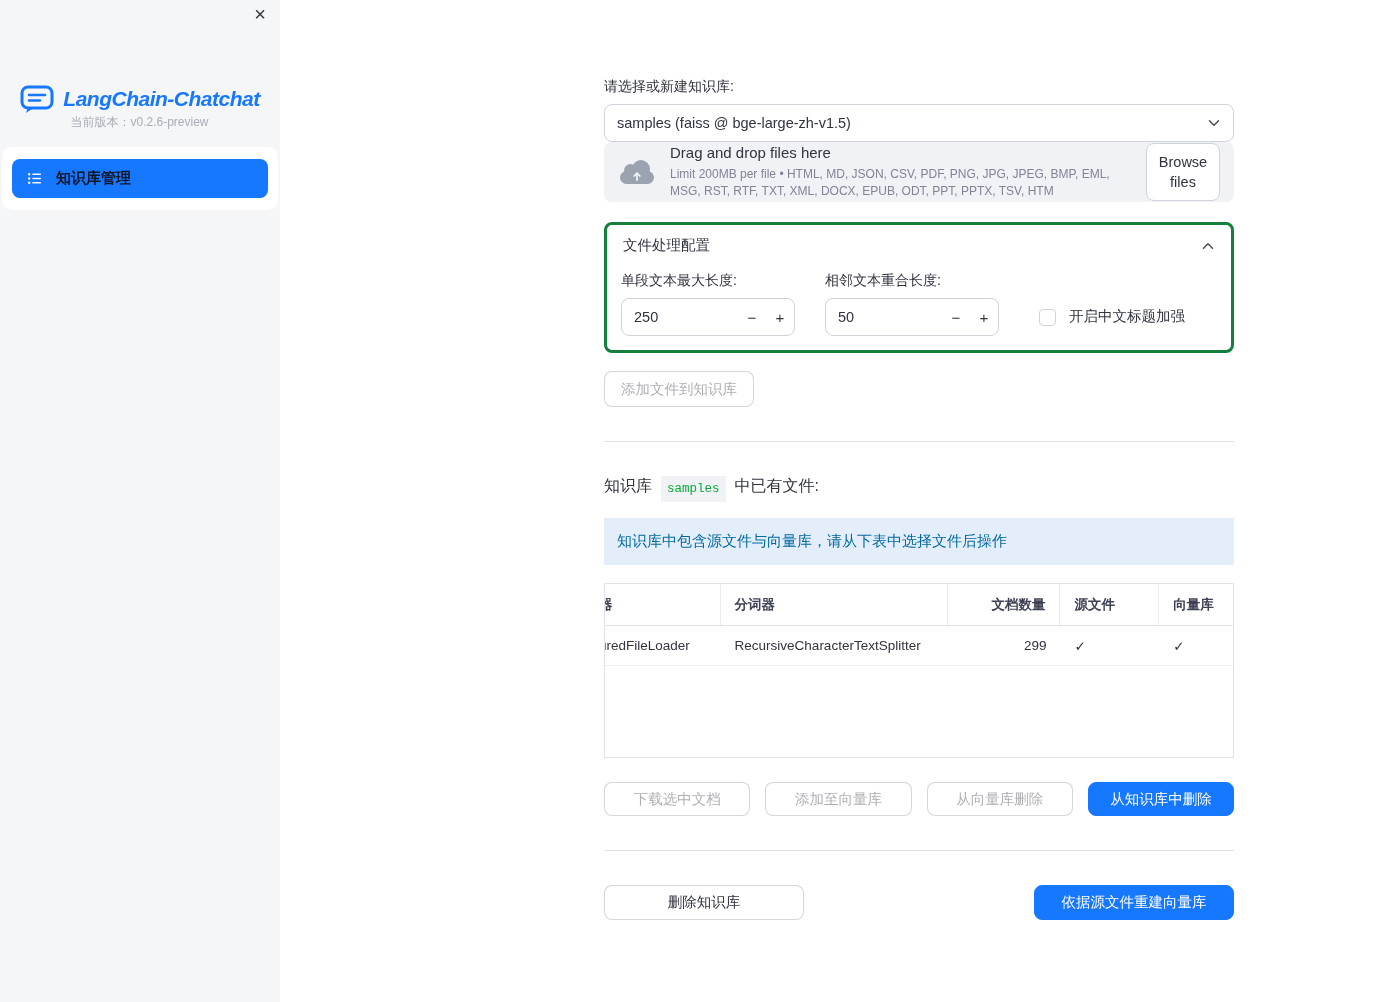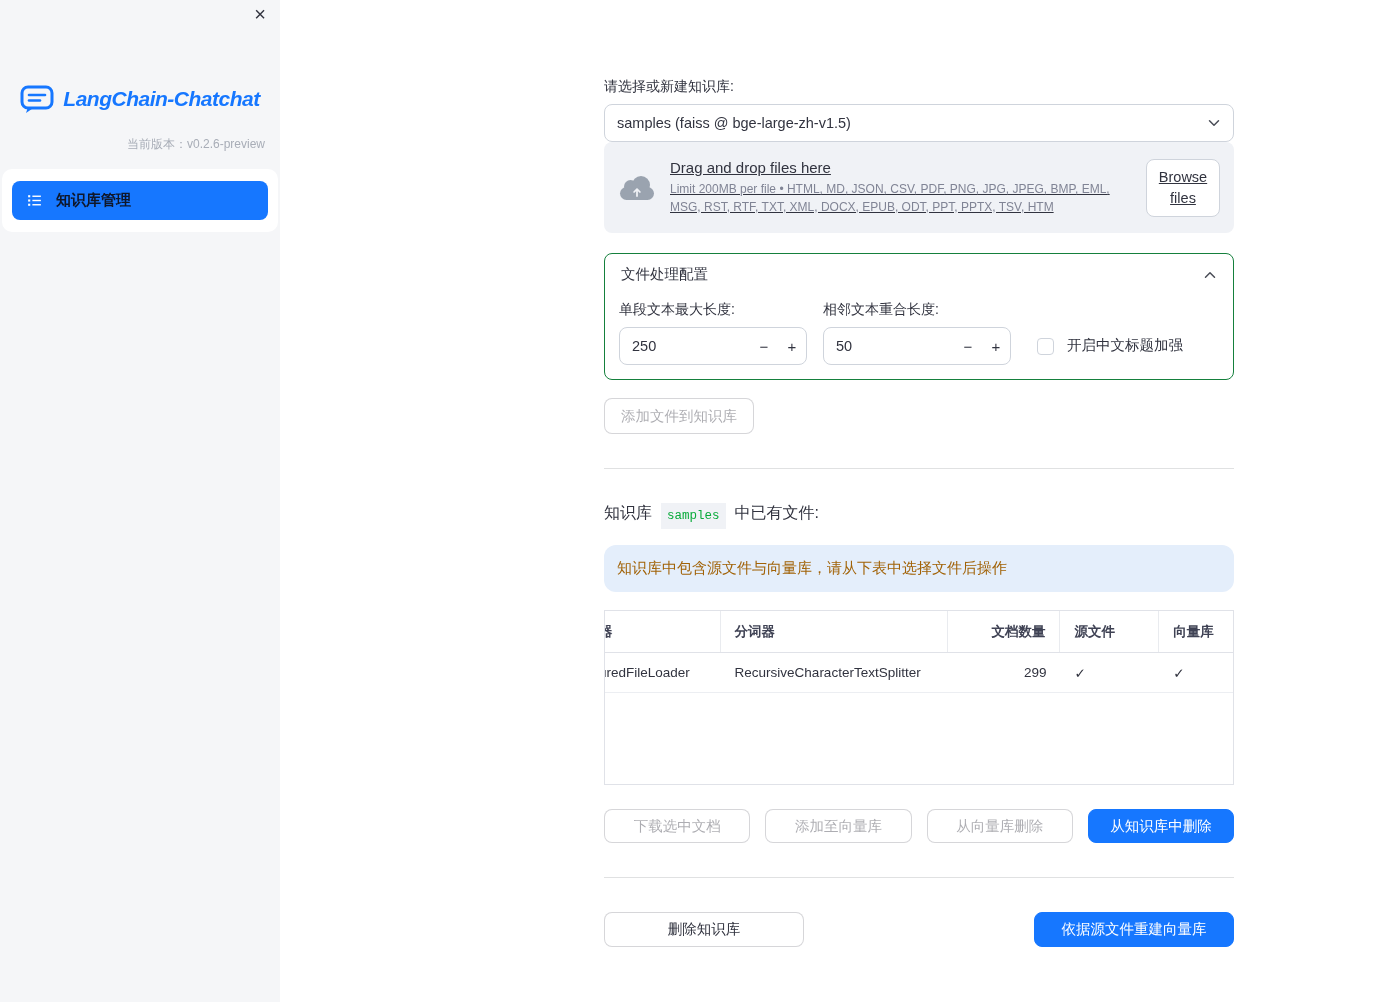--- a/index.html
+++ b/index.html
@@ -7,76 +7,76 @@
   body {
     font-family:"Liberation Sans","DejaVu Sans",sans-serif;
     background:#ffffff; color:#31333f; display:flex; overflow:hidden;
   }
 
   
   .sidebar { flex:0 0 280px; width:280px; height:100%; background:#f5f6f8; position:relative; padding:0 14px; }
   .close-btn { position:absolute; top:4px; right:14px; font-size:20px; line-height:1; color:#31333f; background:none; border:none; cursor:pointer; }
   .logo-row { display:flex; align-items:center; justify-content:center; gap:9px; margin-top:84px; }
   .logo-text { color:#1677ff; font-size:21px; font-weight:bold; font-style:italic; letter-spacing:-0.5px; white-space:nowrap; }
-  .version { text-align:right; color:#a8adb7; font-size:12px; margin-top:22px; padding-right:1px; }
+  .version { text-align:center; color:#a8adb7; font-size:12px; padding-right:1px; }
   .menu-card { background:#ffffff; border-radius:10px; margin:16px -12px 0 -12px; padding:12px 10px; display:flex; flex-direction:column; gap:8px; }
   .menu-item { display:flex; align-items:center; gap:13px; padding:10px 14px; border-radius:8px; font-size:15px; color:#31333f; cursor:pointer; }
   .menu-item.selected { background:#1677ff; color:#0f172a; font-weight:bold; }
   .menu-item svg { flex:0 0 auto; }
 
   
   .main { flex:1; height:100%; background:#ffffff; padding:78px 0 0 324px; }
   .content { width:630px; }
 
   .w-label { font-size:14px; color:#31333f; margin-bottom:8px; }
 
   .selectbox { height:38px; background:#ffffff; border:1px solid #cfd4dc; border-radius:8px;
     display:flex; align-items:center; justify-content:space-between; padding:0 10px 0 12px;
     font-size:14.5px; cursor:pointer; }
 
   .upload-label { margin-top:18px; }
-  .dropzone { background:#f0f2f6; border-radius:8px; height:91px; padding:0 14px 0 16px;
-    display:flex; align-items:center; gap:16px;text-decoration:underline; }
+  .dropzone { background:#f0f2f6; border-radius:8px; height:60px; padding:0 14px 0 16px;
+    display:flex; align-items:center; gap:16px; }
   .cloud { position:relative; width:34px; height:28px; flex:0 0 auto; }
   .cloud .base { position:absolute; bottom:2px; left:0; width:34px; height:13px; background:#9aa3af; border-radius:7px; }
   .cloud .puff1 { position:absolute; bottom:9px; left:4px; width:13px; height:13px; border-radius:50%; background:#9aa3af; }
   .cloud .puff2 { position:absolute; bottom:8px; left:12px; width:18px; height:18px; border-radius:50%; background:#9aa3af; }
   .cloud svg { position:absolute; bottom:3px; left:50%; transform:translateX(-50%); }
   .drop-texts { flex:1; min-width:0; }
   .drop-main { font-size:15px; color:#31333f; margin-bottom:5px; }
   .drop-sub { font-size:12px; color:#808495; line-height:1.45; }
   .browse-btn { flex:0 0 auto; width:74px; height:58px; background:#ffffff; border:1px solid #cfd4dc; border-radius:8px;
     font-size:14.5px; color:#31333f; cursor:pointer; font-family:inherit; line-height:1.4; padding:4px; }
 
-  .expander { border:1px solid #15803d; border-radius:8px; margin-top:20px; }
+  .expander { border:3px solid #15803d; border-radius:8px; margin-top:20px; }
   .exp-header { display:flex; align-items:center; justify-content:space-between; padding:11px 14px 9px 16px; font-size:14.5px; cursor:pointer; }
   .exp-body { display:flex; align-items:flex-end; padding:8px 14px 14px 14px; }
   .num-group { width:190px; }
   .num-group + .num-group { margin-left:14px; }
-  .numbox { width:188px; height:38px; border:1px solid #cfd4dc; border-radius:8px; background:#ffffff; display:flex; align-items:center; overflow:hidden; }
+  .numbox { width:174px; height:38px; border:1px solid #cfd4dc; border-radius:8px; background:#ffffff; display:flex; align-items:center; overflow:hidden; }
   .numbox input { flex:1; min-width:0; border:none; outline:none; background:transparent; padding:0 12px;
     font-size:14.5px; color:#31333f; font-family:inherit; }
   .step-btn { width:28px; height:100%; border:none; background:none; color:#31333f; font-size:15px; cursor:pointer; font-family:inherit; }
   .checkbox-row { display:flex; align-items:flex-end; gap:13px; margin-left:24px; padding-bottom:10px; cursor:pointer; }
   .checkbox-box { width:17px; height:17px; border:1.5px solid #cfd4dc; border-radius:4px; background:#ffffff; flex:0 0 auto; }
   .checkbox-label { font-size:14.5px; color:#31333f; }
 
   .btn { border-radius:8px; font-size:14.5px; cursor:pointer; font-family:inherit; }
   .btn-disabled { background:#ffffff; border:1px solid rgba(49,51,63,0.2); color:rgba(49,51,63,0.4); }
   .btn-secondary { background:#ffffff; border:1px solid rgba(49,51,63,0.2); color:#31333f; }
   .btn-primary { background:#1677ff; border:1px solid #1677ff; color:#ffffff; }
   .add-btn { margin-top:18px; height:36px; padding:8px 16px; }
 
   .divider { border:none; border-top:1px solid rgba(49,51,63,0.15); margin:34px 0; }
 
   .kb-heading { display:flex; align-items:flex-start; gap:9px; font-size:16px; color:#31333f; }
   .code { font-family:Liberation Mono, monospace; font-size:12.5px; color:#09ab3b;
     background:#f0f2f6; padding:6px 6px; border-radius:0; }
 
-  .info-box { margin-top:16px; background:#e4eefb; border-radius:12px; padding:14px 13px; color:#a16207; font-size:15px; }
+  .info-box { margin-top:16px; background:#e4eefb; border-radius:0; padding:14px 13px; color:#0369a1; font-size:15px; }
 
   .df { margin-top:18px; border:1px solid #e0e2e8; height:175px; background:#ffffff; overflow:hidden; }
   .df-row { display:flex; }
   .df-header { height:42px; border-bottom:1px solid #e0e2e8; }
   .df-cell { display:flex; align-items:center; padding:0 14px; font-size:13.5px; overflow:hidden; white-space:nowrap; }
   .df-header .df-cell { color:#3f4254; font-weight:bold; border-right:1px solid #e9ebef; }
   .df-header .df-cell:last-child { border-right:none; }
   .df-data { height:40px; border-bottom:1px solid #eceef2; }
   .c1 { width:116px; padding-left:0 !important; }
   .c1 > span { margin-left:-6px; }

